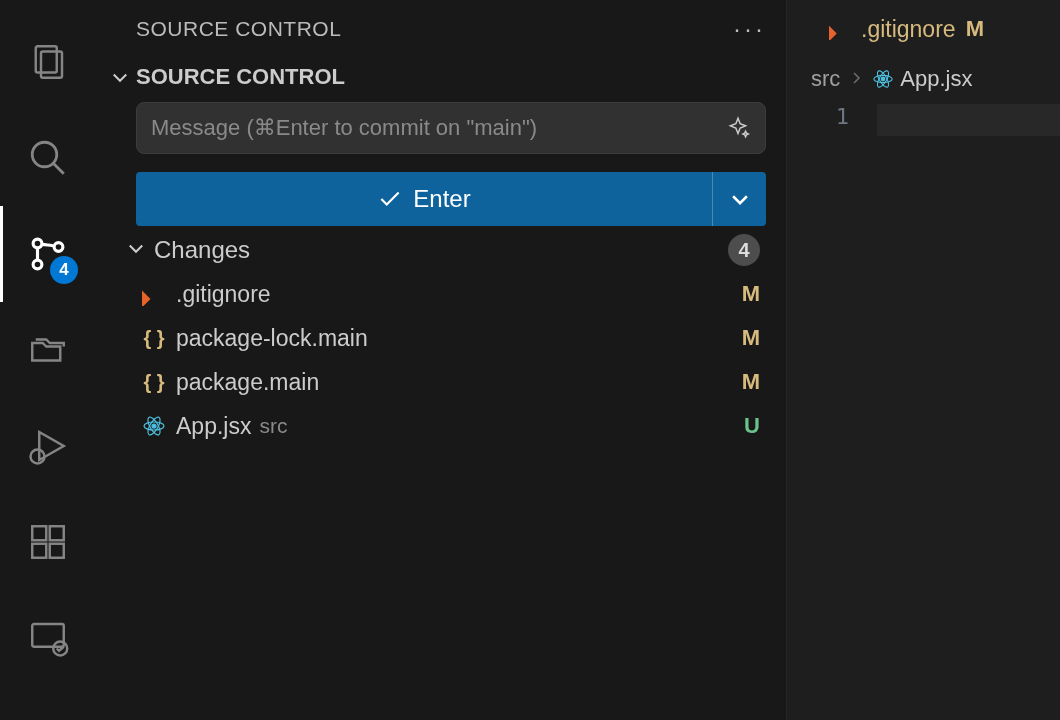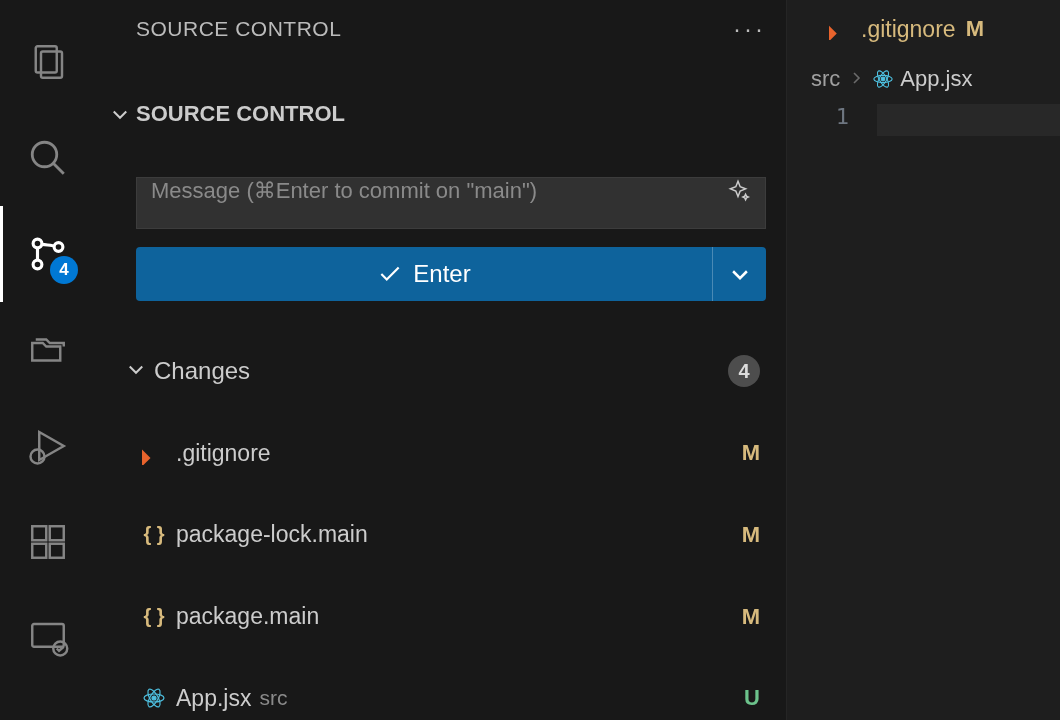--- a/index.html
+++ b/index.html
@@ -52,21 +52,20 @@
     display: flex;
     align-items: center;
     justify-content: center;
   }
   
   .sidebar {
     width: 690px;
     background: #181818;
     display: flex;
     flex-direction: column;
-    gap: 38px;
   }
   .sidebar-title-row {
     height: 58px;
     display: flex;
     align-items: center;
     padding: 0 20px 0 40px;
   }
   .sidebar-title {
     font-size: 21px;
     letter-spacing: 0.5px;
@@ -94,24 +93,24 @@
     font-size: 22px;
     font-weight: 700;
     color: #cccccc;
   }
   .commit-area {
     padding: 0 20px 0 40px;
   }
   .msg-input-row {
     background: #313131;
     border: 1px solid #3c3c3c;
-    border-radius: 0;
+    border-radius: 8px;
     height: 52px;
     display: flex;
-    align-items: flex-start;
+    align-items: center;
     padding: 0 14px;
   }
   .msg-input {
     flex: 1;
     background: transparent;
     border: none;
     outline: none;
     color: #cccccc;
     font-size: 22px;
   }
@@ -144,21 +143,21 @@
     border-left: 1px solid rgba(255,255,255,0.25);
     display: flex; align-items: center; justify-content: center;
     border-radius: 0 4px 4px 0;
     cursor: pointer;
     color: #fff;
   }
   .commit-drop svg { width: 22px; height: 22px; }
   .changes-header {
     display: flex;
     align-items: center;
-    padding: 16px 20px 6px 30px;
+    padding: 8px 20px 6px 30px;
     cursor: pointer;
   }
   .changes-header .chev { width: 24px; height: 24px; margin-right: 4px; }
   .changes-label {
     font-size: 24px;
     color: #cccccc;
     flex: 1;
   }
   .count-badge {
     background: #4d4d4d;

